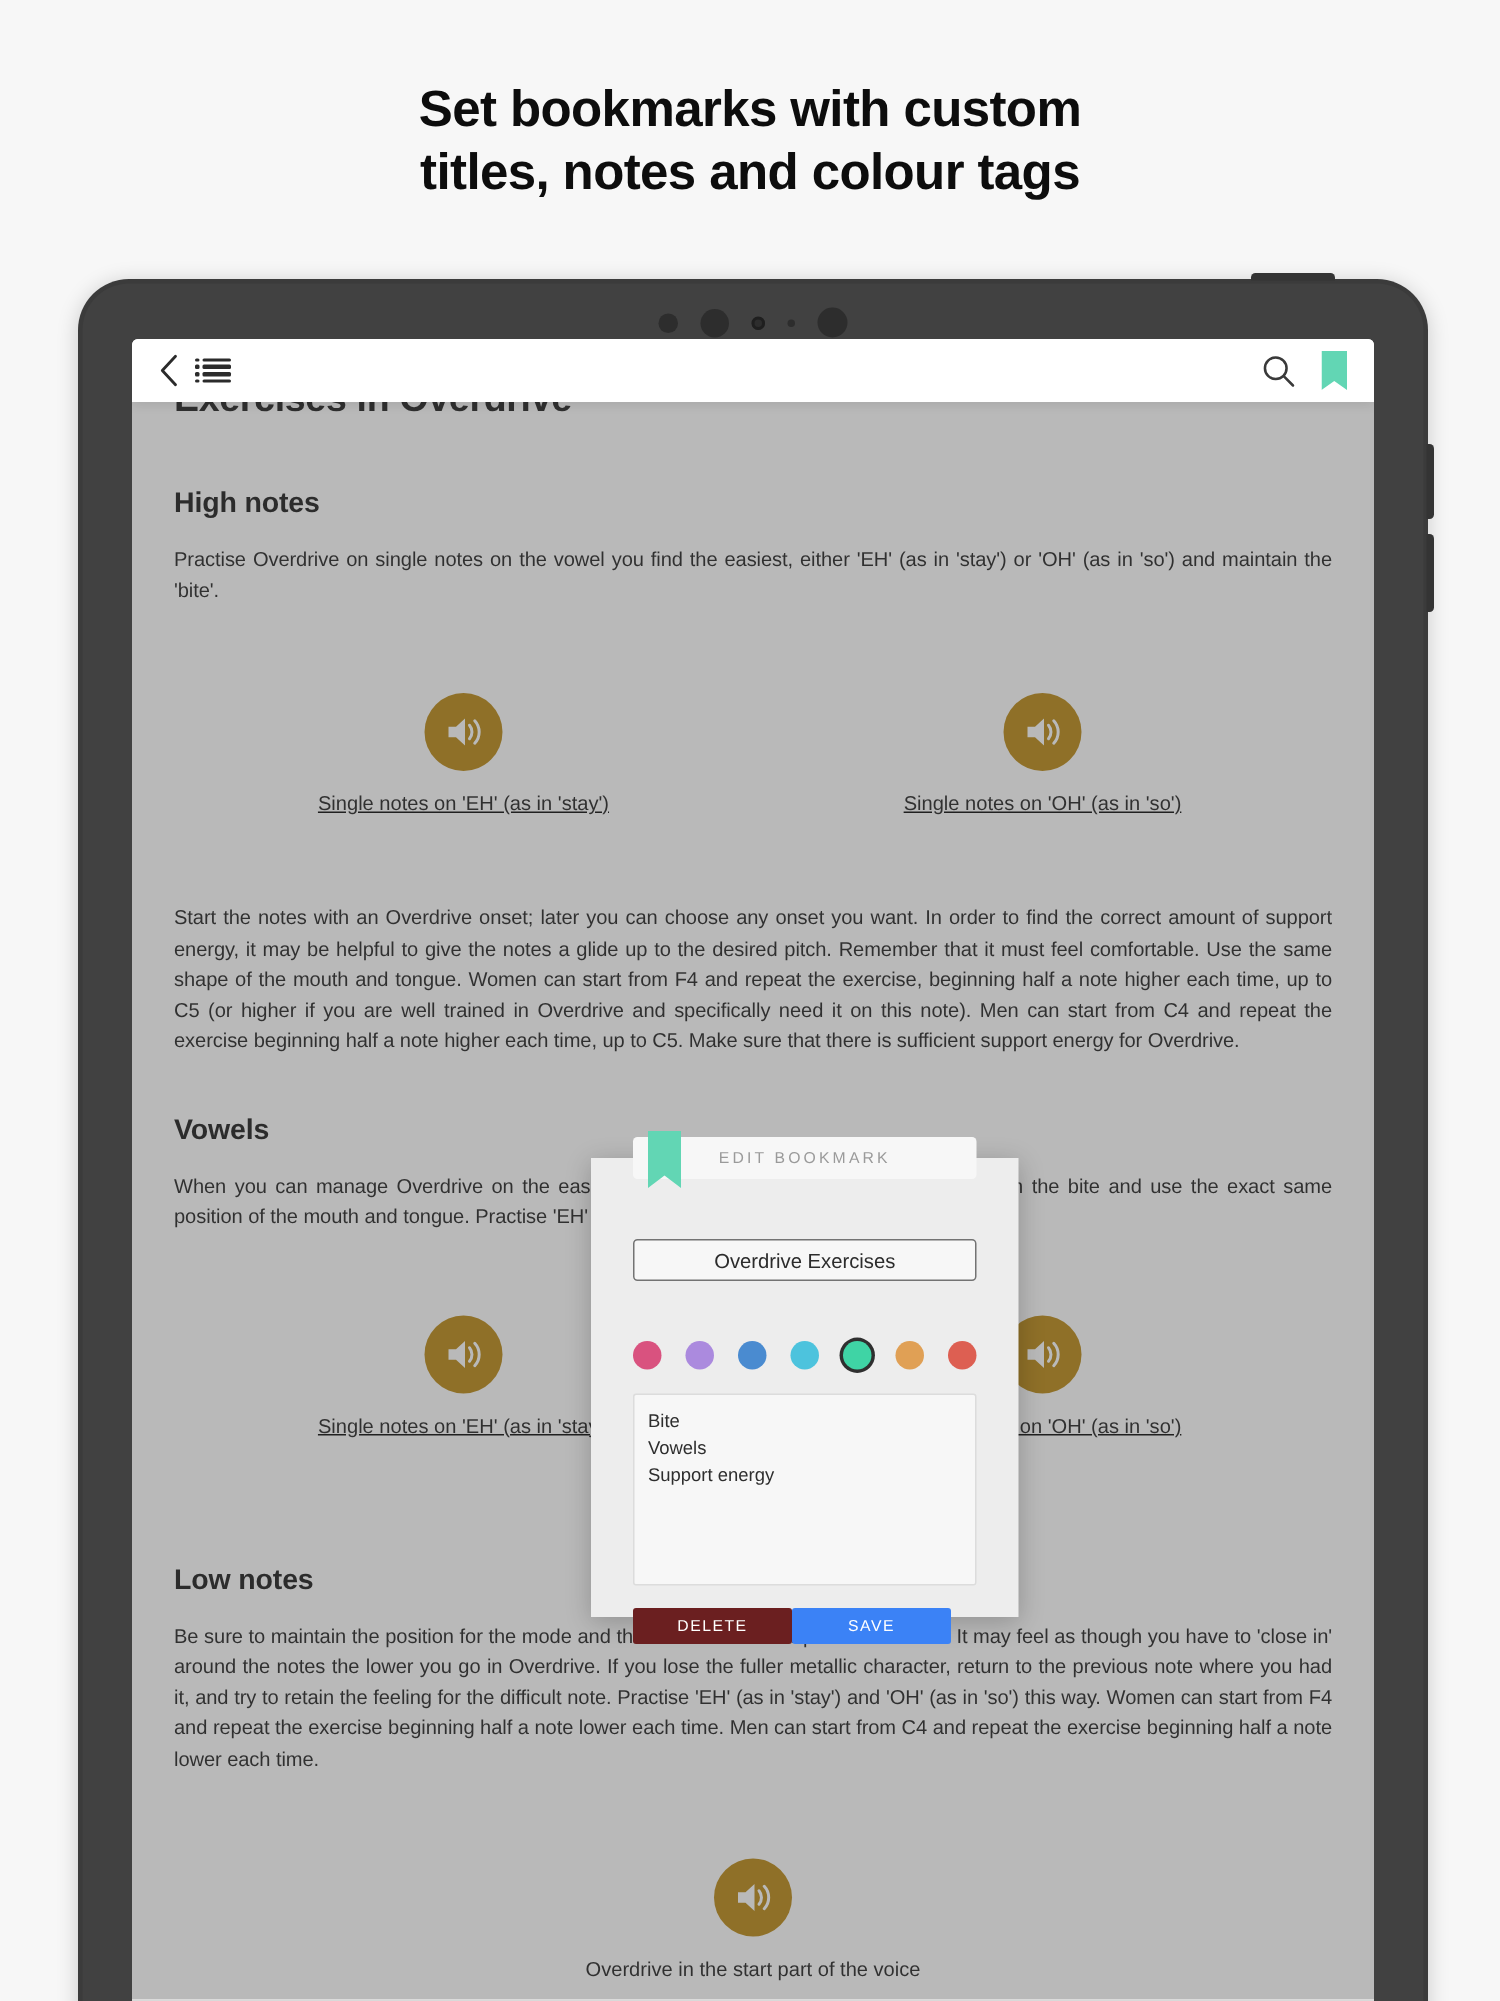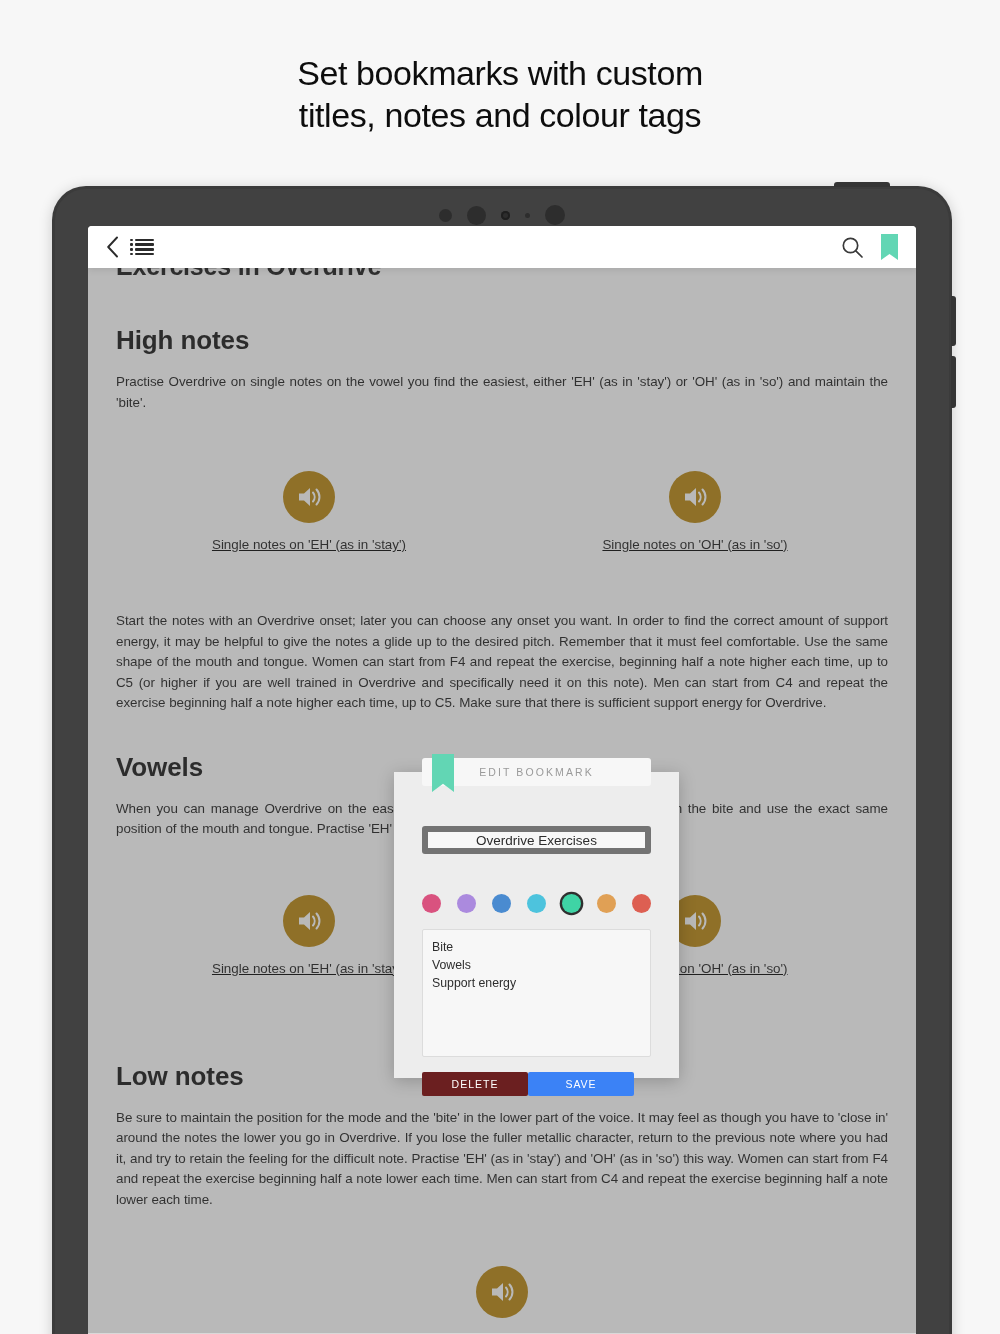--- a/index.html
+++ b/index.html
@@ -14,21 +14,21 @@
   }
 
   
   .headline {
     position: absolute;
     top: 52px;
     left: 0;
     width: 1000px;
     text-align: center;
     font-size: 34px;
-    font-weight: normal;
+    font-weight: bold;
     line-height: 1.24;
     color: #0d0d0d;
     letter-spacing: -0.4px;
   }
 
   
   .device {
     position: absolute;
     left: 52px;
     top: 186px;
@@ -138,21 +138,21 @@
   .page-scroll { position: relative; padding: 0 28px; }
 
   .doc-title {
     font-size: 25px;
     font-weight: bold;
     color: #1a1a1a;
     margin-top: -16px;
     letter-spacing: -0.2px;
   }
   h2.sec {
-    font-size: 26px;
+    font-size: 19px;
     font-weight: bold;
     color: #141414;
     letter-spacing: -0.1px;
   }
   p.body {
     font-size: 13.4px;
     line-height: 1.53;
     color: #1c1c1c;
     text-align: justify;
     letter-spacing: -0.05px;
@@ -235,21 +235,21 @@
     background: #62d6b4;
     clip-path: polygon(0 0, 100% 0, 100% 100%, 50% 78%, 0 100%);
     z-index: 2;
   }
 
   .title-field {
     position: absolute;
     top: 54px; left: 28px;
     width: 229px; height: 28px;
     background: #f7f7f7;
-    border: 6px solid #737373;
+    border: 1px solid #737373;
     border-radius: 3px;
     display: flex; align-items: center; justify-content: center;
   }
   .title-field-text { font-size: 13.5px; color: #2c2c2c; }
 
   .swatches {
     position: absolute;
     top: 122px; left: 28px;
     width: 229px;
     display: flex;

